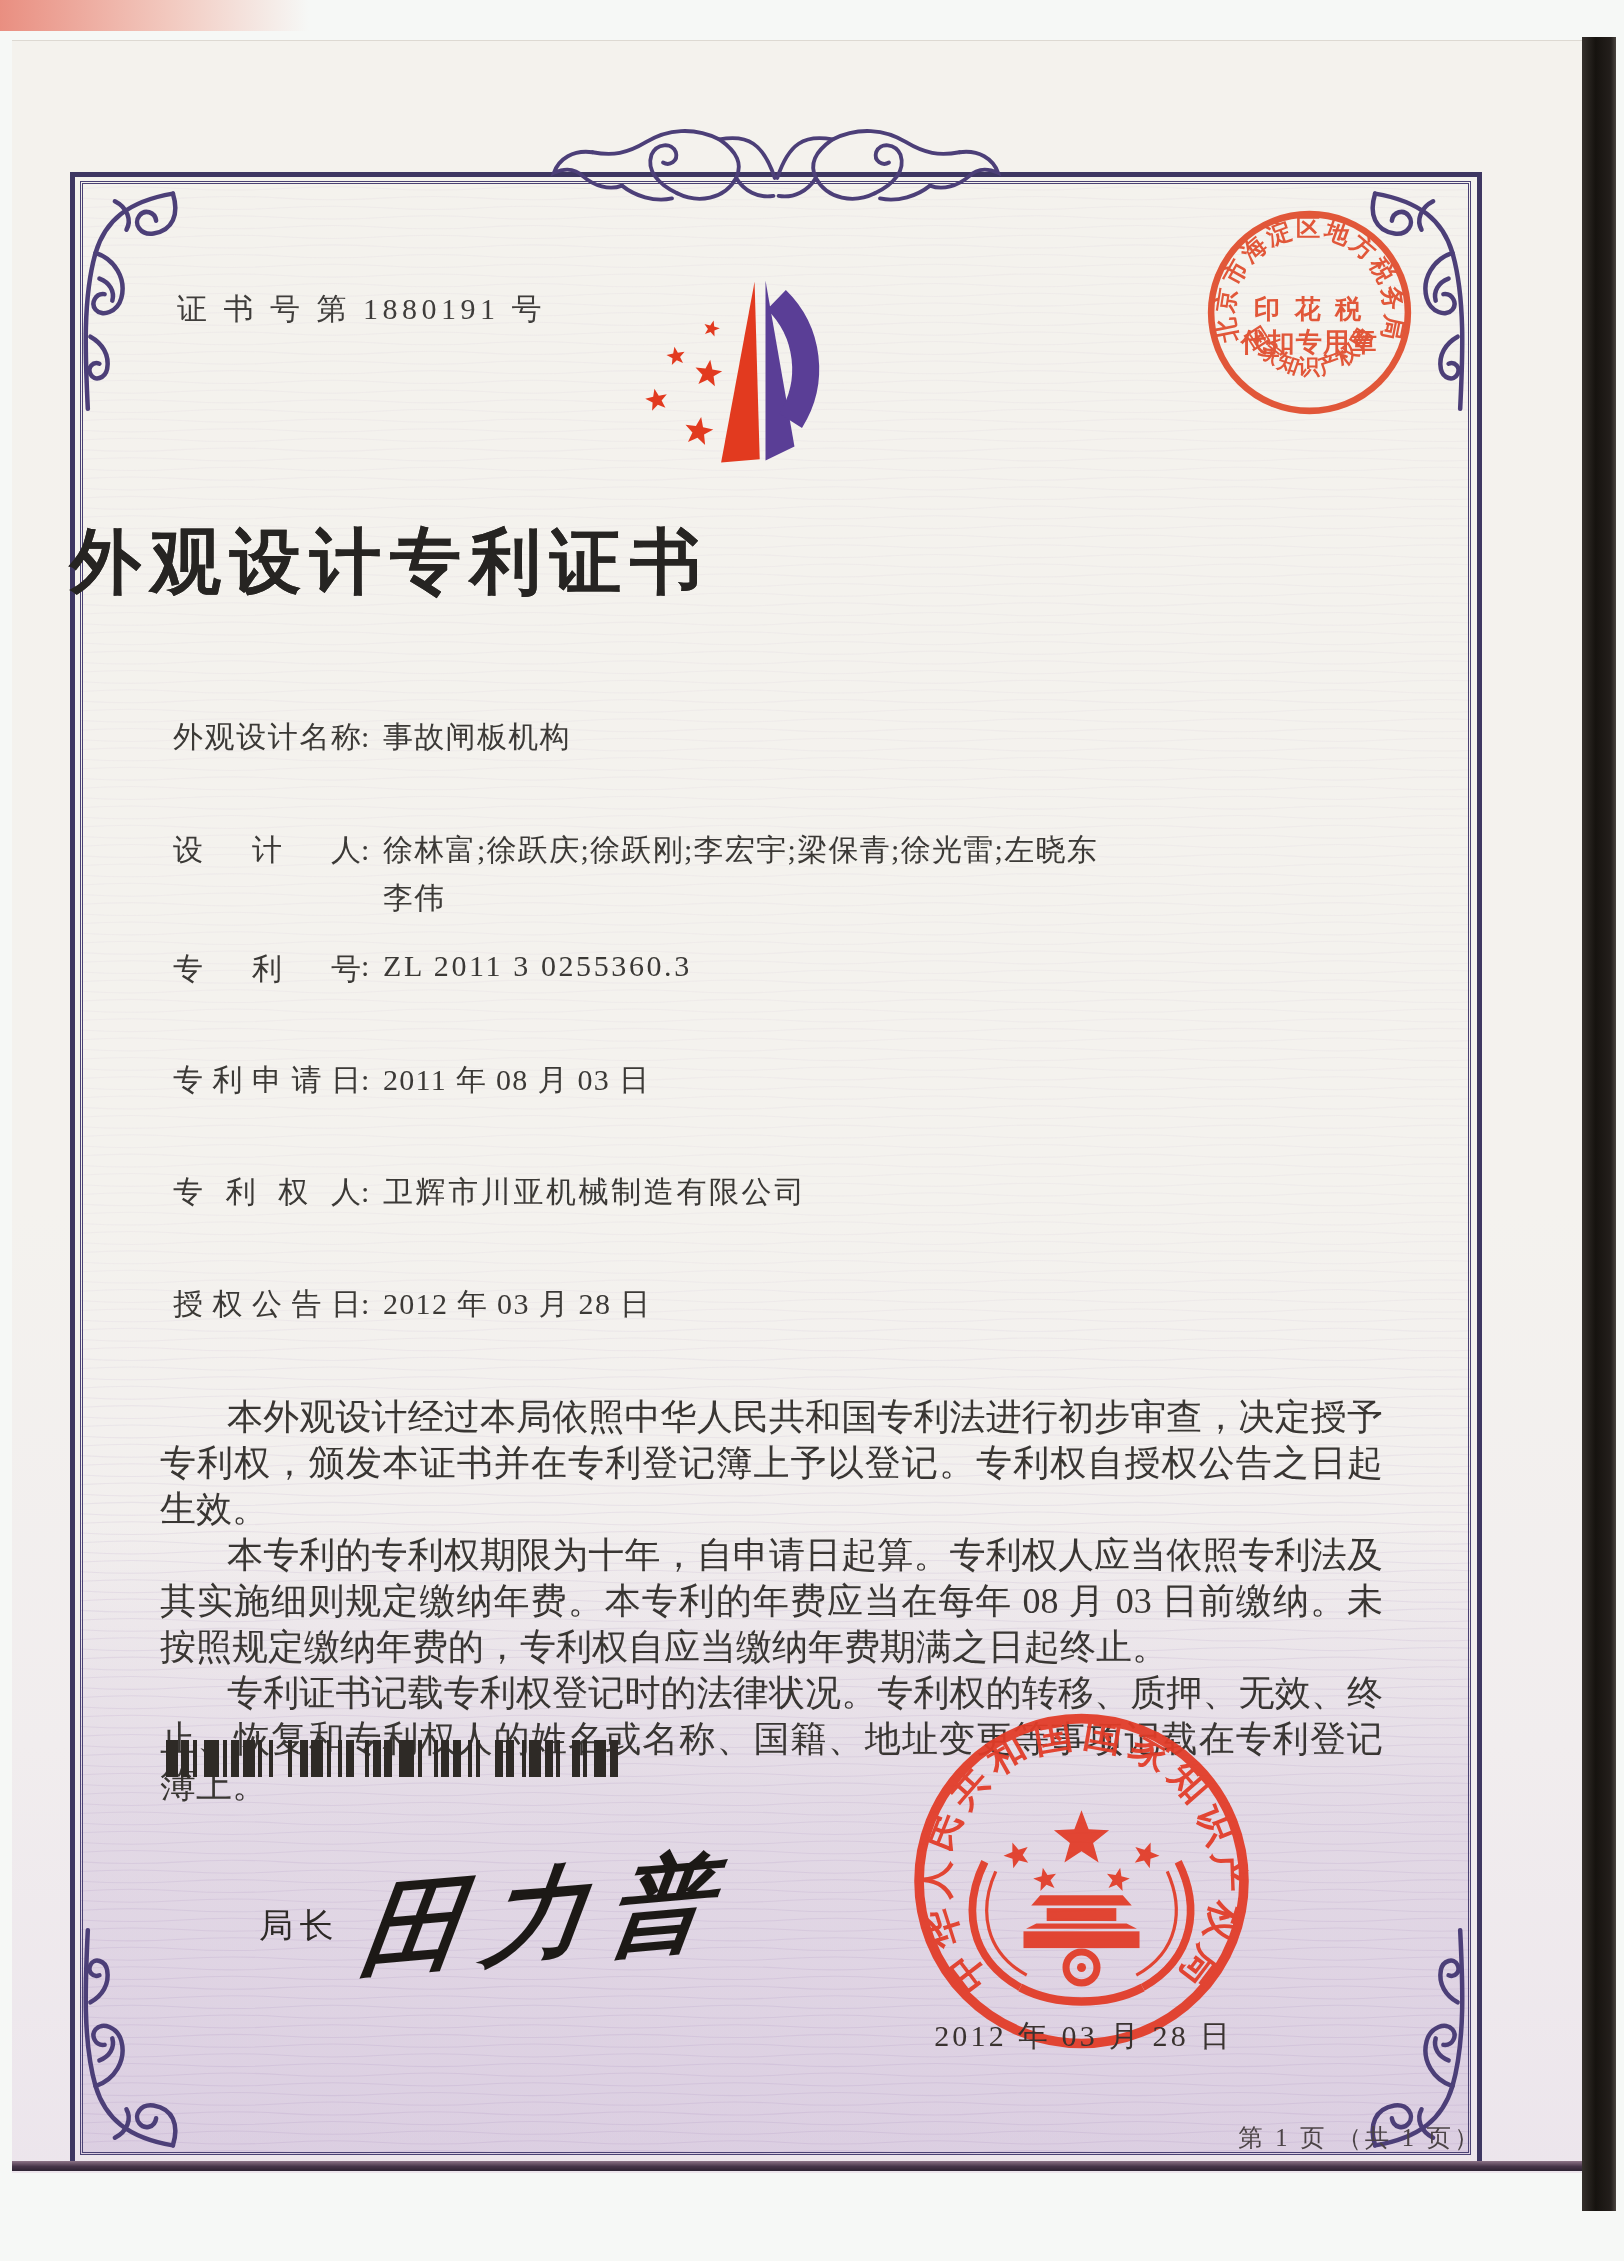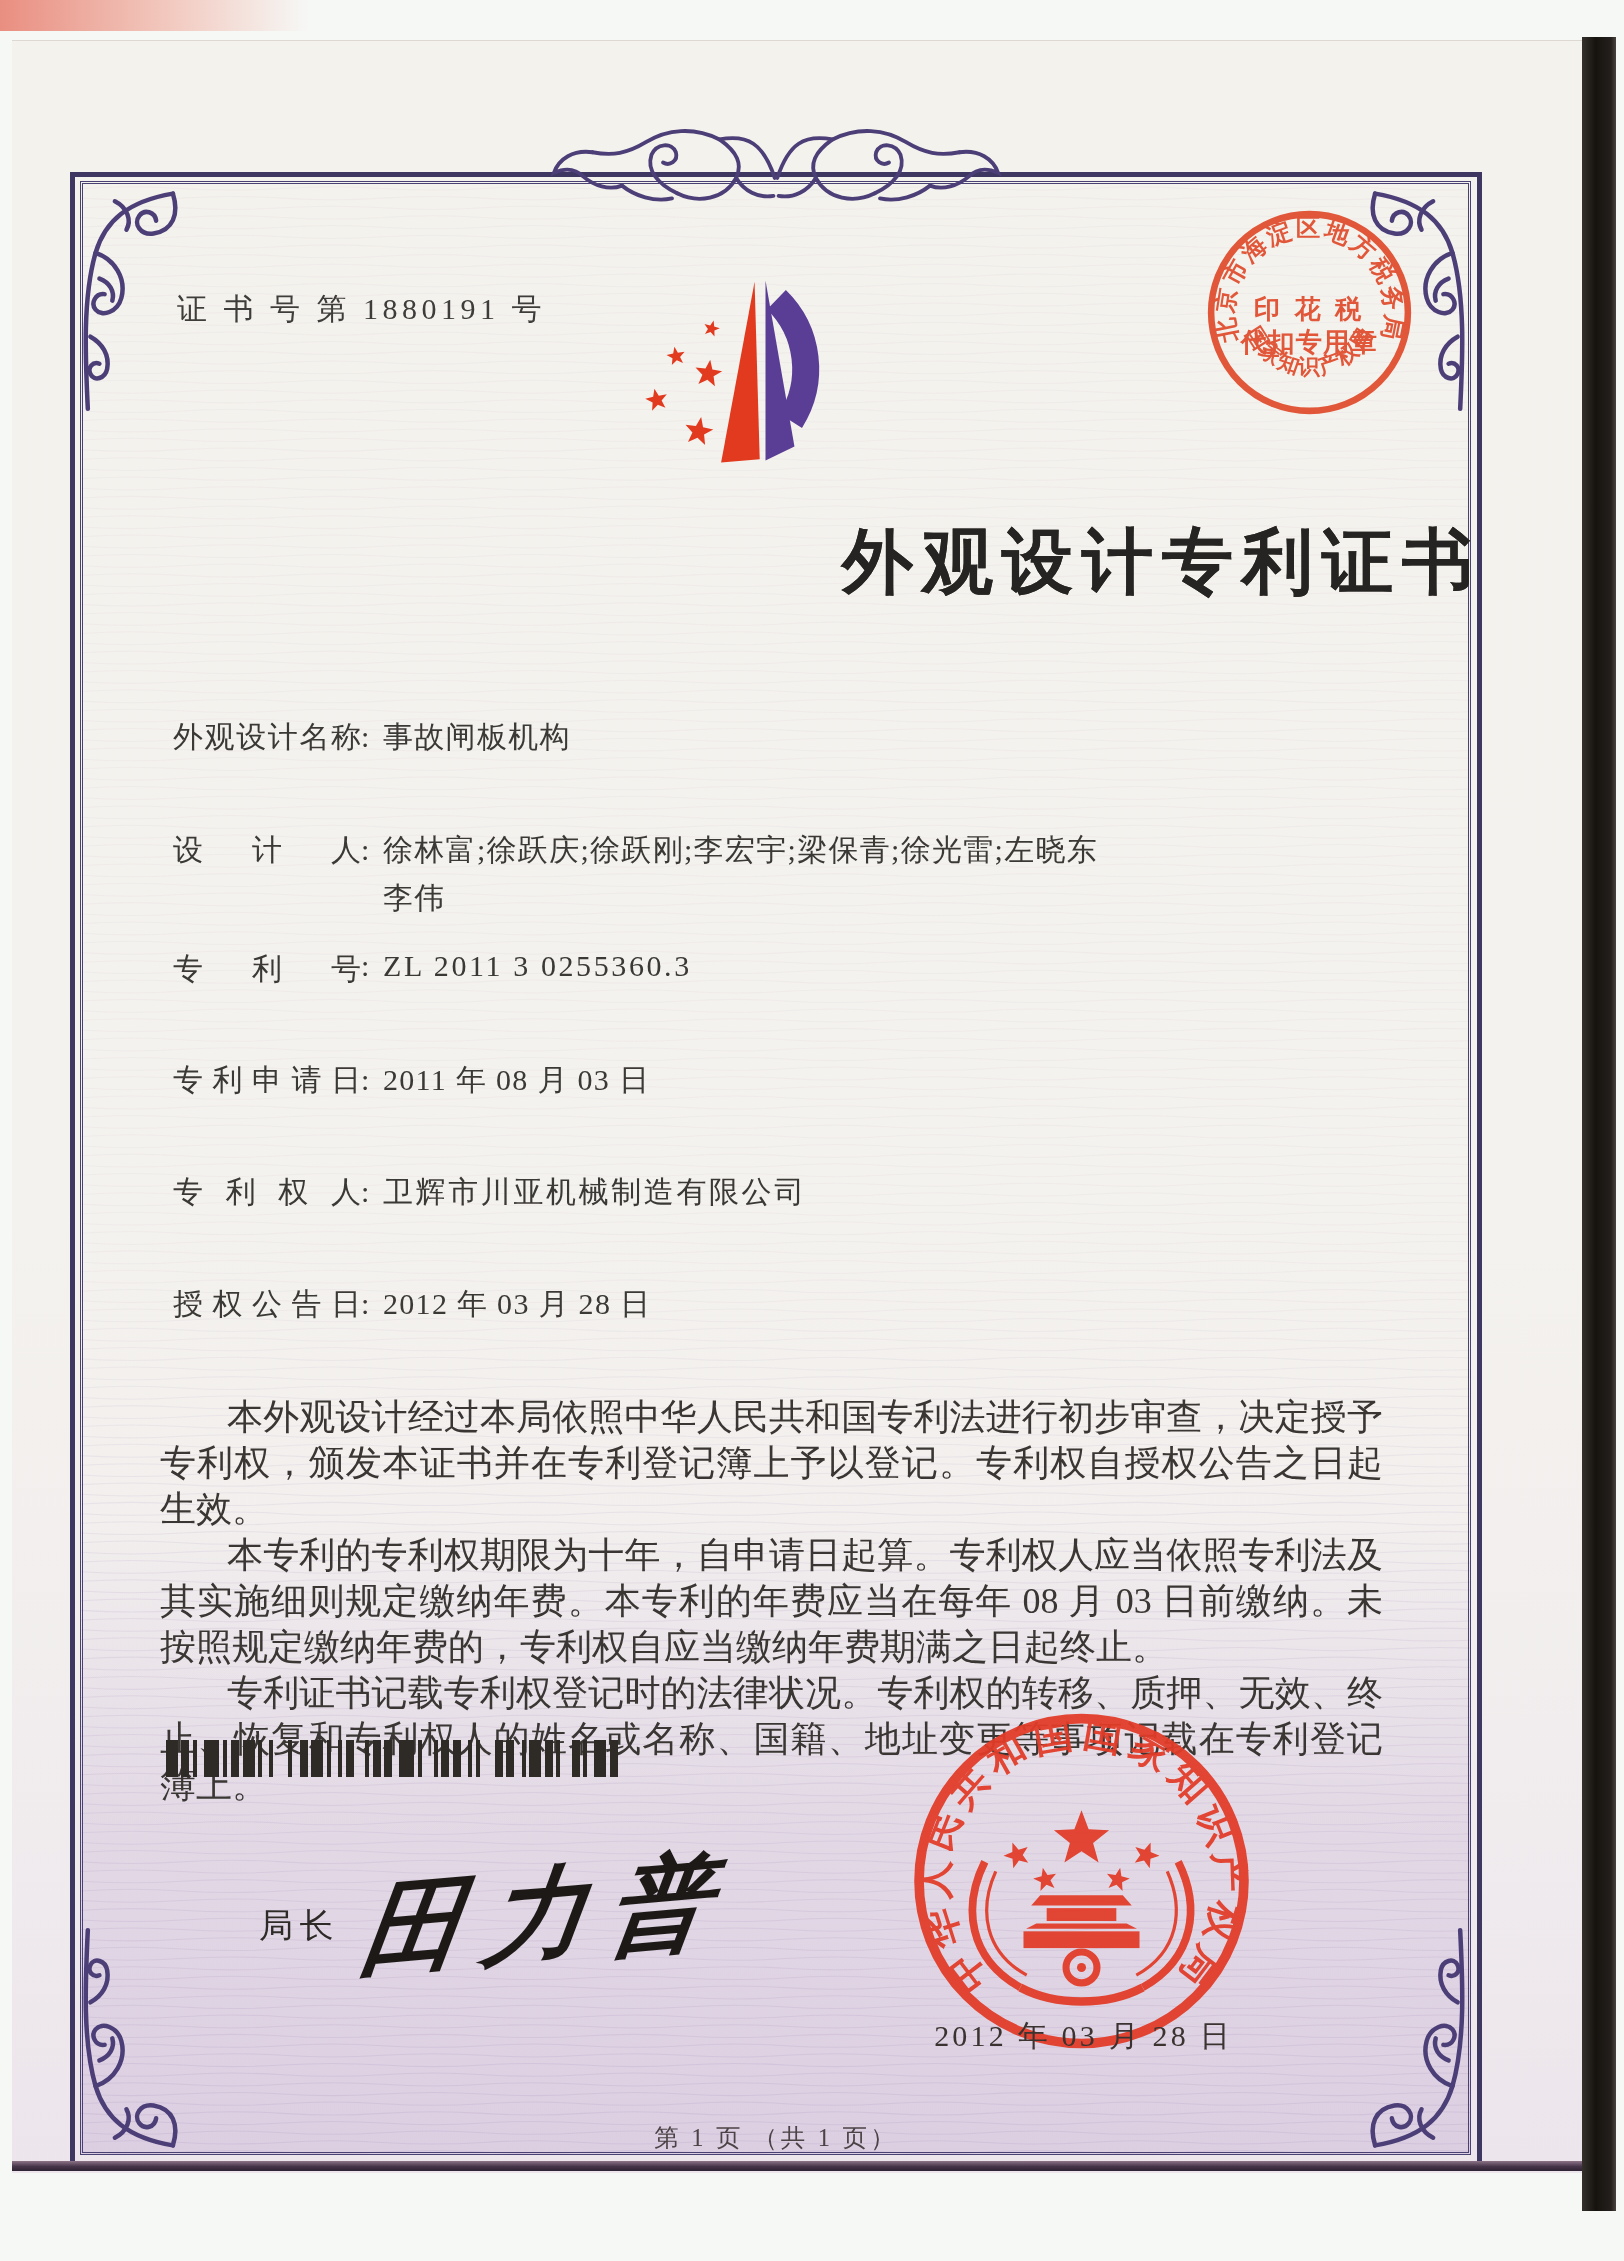--- a/index.html
+++ b/index.html
@@ -14,34 +14,34 @@
   
   #waves{left:81px;top:182px;width:1390px;height:1972px;z-index:2;}
   .tint{left:81px;top:182px;width:1390px;height:1972px;z-index:2;background:linear-gradient(180deg,rgba(208,192,218,0) 0%,rgba(208,192,218,0) 68%,rgba(205,188,216,.38) 82%,rgba(203,184,215,.5) 100%);}
   
   .frame-outer{left:70px;top:172px;width:1412px;height:1994px;border:5.8px solid #3e3762;box-sizing:border-box;z-index:3;}
   .frame-inner{left:80px;top:181px;width:1391px;height:1974px;border:3.9px double #4a4173;box-sizing:border-box;z-index:3;}
   .corner{width:168px;height:232px;z-index:4;}
   .flourish-top{left:544px;top:124px;width:464px;height:95px;z-index:4;}
   
   .cert-no{left:137px;top:289px;font-size:30px;letter-spacing:4.5px;color:#3f3d3b;z-index:5;margin-left:40px;}
-  .title{left:70px;top:515px;width:1412px;text-align:right;font-size:71px;font-weight:700;letter-spacing:9px;color:#262422;z-index:5;text-shadow:0 0 0.6px #3a3734;}
+  .title{left:70px;top:515px;width:1412px;text-align:left;font-size:71px;font-weight:700;letter-spacing:9px;color:#262422;z-index:5;text-shadow:0 0 0.6px #3a3734;}
   .row{left:173px;font-size:30px;color:#3b3936;z-index:5;white-space:nowrap;}
   .lbl{display:inline-block;width:188px;text-align:justify;text-align-last:justify;vertical-align:top;}
   .colon{display:inline-block;width:22px;}
   .val{letter-spacing:1.3px;}
   .val2{margin-left:210px;}
   .paras{left:160px;top:1394px;width:1223px;font-size:36px;line-height:46px;color:#393633;text-align:justify;z-index:5;}
   .paras p{margin:0;text-indent:67px;}
   .barcode{left:166px;top:1740px;width:455px;height:37px;z-index:5;}
   .signer-title{left:259px;top:1903px;font-size:34px;letter-spacing:6.4px;color:#2d2a27;z-index:5;}
   .sig{left:361px;top:1845px;width:438px;font-size:102px;font-style:italic;font-weight:700;color:#1c1916;transform:rotate(-5deg) skewX(-13deg);letter-spacing:22px;z-index:5;}
   .seal{left:901px;top:1707px;width:361px;height:361px;z-index:6;opacity:.94;}
   .seal-date{left:903px;top:2016px;width:361px;text-align:center;font-size:30px;letter-spacing:3.2px;color:#3a3330;z-index:6;}
-  .footer{left:70px;top:2121px;width:1412px;text-align:center;font-size:24.5px;letter-spacing:3.2px;color:#4b4346;z-index:5;}
+  .footer{left:70px;top:2121px;width:1412px;text-align:right;font-size:24.5px;letter-spacing:3.2px;color:#4b4346;z-index:5;}
   .logo{left:632px;top:274px;width:258px;height:193px;z-index:5;}
   .tax-stamp{left:1198px;top:201px;width:223px;height:223px;z-index:6;opacity:.92;}
 </style>
 </head>
 <body>
 
 <div id="page">
 
   <div class="abs paper"></div>
 

